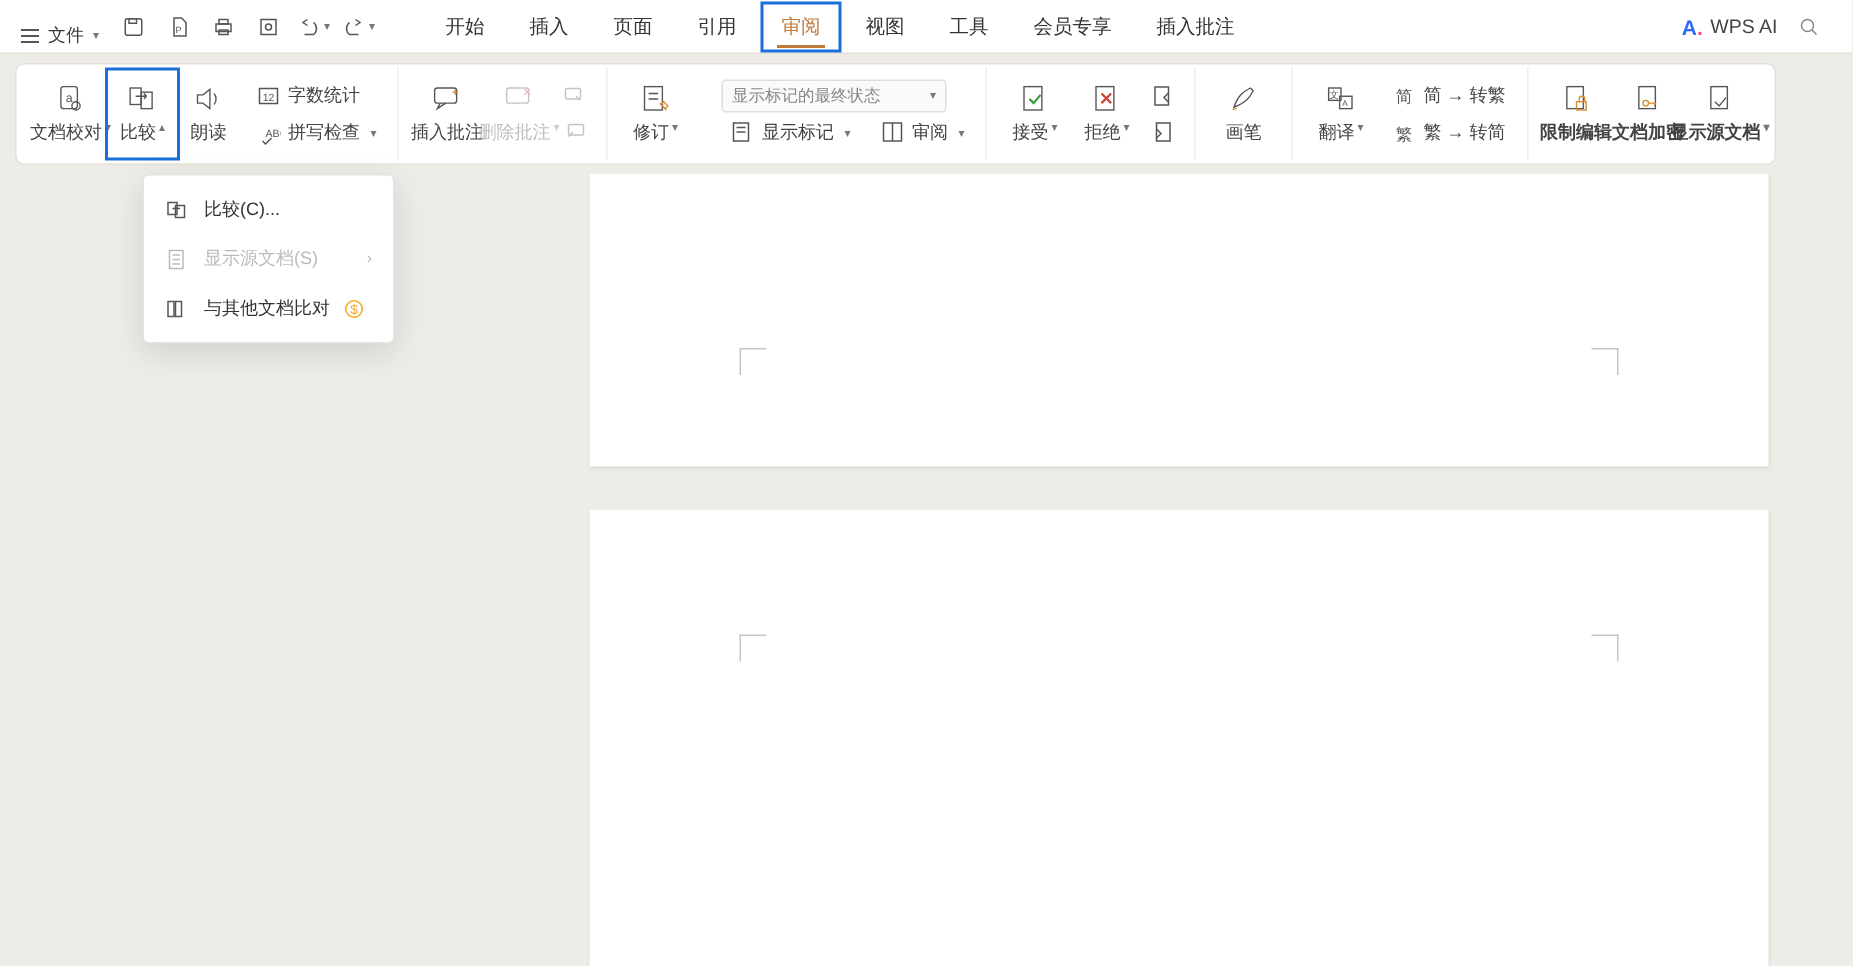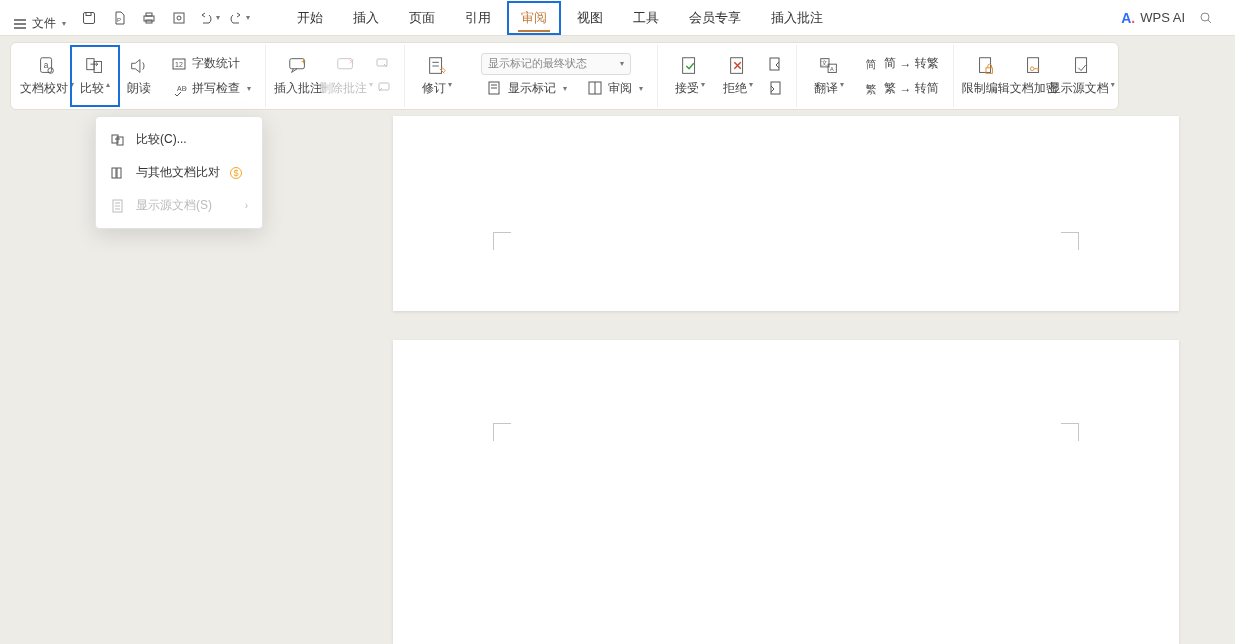--- a/index.html
+++ b/index.html
@@ -16,21 +16,21 @@
 .tab.active::after { content:""; position:absolute; left:12px; right:12px; bottom:4px; height:2px; background:#c07a3a; }
 .tab.highlight-box { outline:2px solid #1a6fd8; outline-offset:-3px; }
 .menubar-right { margin-left:auto; display:flex; align-items:center; gap:6px; padding-right:10px; }
 .wps-ai { display:flex; align-items:center; gap:5px; font-size:13px; color:#444; cursor:pointer; }
 .ai-mark { font-size:14px; font-weight:bold; }
 .ai-mark .a1 { color:#2f6bff; } .ai-mark .a2 { color:#ff4a6b; }
 
 .ribbon { position:relative; background:#eeece6; }
 .ribbon-panel { position:absolute; left:10px; top:6px; height:68px; background:#fff; border:1px solid #e4e0d6; border-radius:6px; display:flex; align-items:stretch; padding:2px 4px; }
 .group { display:flex; align-items:center; padding:0 8px; border-right:1px solid #eee; }
-.group:last-child{border-right:none;}
+.group:last-child{border-right:none;font-weight:bold;}
 .big-btn { display:flex; flex-direction:column; align-items:center; justify-content:center; width:48px; height:60px; cursor:pointer; font-size:12px; color:#444; }
 .big-btn .lbl { margin-top:3px; white-space:nowrap; display:flex; align-items:flex-start; }
 .big-btn.dis .lbl, .big-btn.dis svg { opacity:.35; }
 .big-btn.highlight-box { outline:2px solid #1a6fd8; outline-offset:-1px; }
 .stack { display:flex; flex-direction:column; gap:2px; justify-content:center; }
 .small-btn { display:flex; align-items:center; gap:5px; padding:3px 6px; cursor:pointer; font-size:12px; color:#444; white-space:nowrap; }
 .markup-select { width:150px; height:22px; border:1px solid #ddd; border-radius:3px; background:#fafafa; display:flex; align-items:center; padding:0 6px; font-size:11px; color:#888; justify-content:space-between; cursor:pointer; }
 .small-sq { width:26px; height:22px; display:flex; align-items:center; justify-content:center; cursor:pointer; }
 .small-sq.dis { opacity:.35; }
 
@@ -292,20 +292,29 @@
           </div>
         <div class="small-sq">
             <svg class="ico-s" viewBox="0 0 16 16">
               <rect x="4" y="2" width="9" height="12" fill="none" stroke="#555"></rect>
               <path d="M4 6l3 3-3 3" stroke="#555" fill="none"></path>
             </svg>
           </div>
       </div>
     </div>
 
+    <div class="group">
+      <div class="big-btn">
+        <svg class="ico-m" viewBox="0 0 24 24">
+            <path d="M5 18c3-8 6-11 12-14l2 2c-3 6-6 9-14 12z" fill="none" stroke="#555"></path>
+            <path d="M4 20c2-1 3-1 3-1" stroke="#d88b2e"></path>
+          </svg>
+        <span class="lbl">画笔</span>
+      </div>
+    </div>
 
     <div class="group">
       <div class="big-btn">
         <svg class="ico-m" viewBox="0 0 24 24">
             <rect x="3" y="4" width="9" height="9" fill="none" stroke="#555"></rect>
             <rect x="11" y="10" width="9" height="9" fill="none" stroke="#555"></rect>
             <text x="7" y="11" font-size="7" text-anchor="middle" fill="#555">文</text>
             <text x="15" y="17" font-size="6" text-anchor="middle" fill="#555">A</text>
           </svg>
         <span class="lbl">
@@ -362,35 +371,35 @@
 
   <div class="dropdown">
     <div class="dd-item">
       <svg class="ico-s" viewBox="0 0 16 16">
           <rect x="2" y="3" width="6" height="8" fill="none" stroke="#555"></rect>
           <rect x="7" y="5" width="6" height="8" fill="none" stroke="#555"></rect>
           <path d="M5 7h5" stroke="#555"></path>
         </svg>
       <span>比较(C)...</span>
     </div>
+    <div class="dd-item dis">
+      <svg class="ico-s" viewBox="0 0 16 16">
+          <rect x="3" y="2" width="9" height="12" fill="none" stroke="#bbb"></rect>
+          <path d="M5 5h5M5 8h5M5 11h5" stroke="#bbb"></path>
+        </svg>
+      <span>显示源文档(S)</span>
+      <span class="tail">›</span>
+    </div>
     <div class="dd-item">
       <svg class="ico-s" viewBox="0 0 16 16">
           <rect x="2" y="3" width="4" height="10" fill="none" stroke="#555"></rect>
           <rect x="7" y="3" width="4" height="10" fill="none" stroke="#555"></rect>
         </svg>
       <span>与其他文档比对</span>
       <span class="coin">$</span>
-    </div>
-    <div class="dd-item dis">
-      <svg class="ico-s" viewBox="0 0 16 16">
-          <rect x="3" y="2" width="9" height="12" fill="none" stroke="#bbb"></rect>
-          <path d="M5 5h5M5 8h5M5 11h5" stroke="#bbb"></path>
-        </svg>
-      <span>显示源文档(S)</span>
-      <span class="tail">›</span>
     </div>
   </div>
 </div>
 
 <div class="page page1">
   <div class="mk bl"></div>
   <div class="mk br"></div>
 </div>
 <div class="page page2">
   <div class="mk bl"></div>

